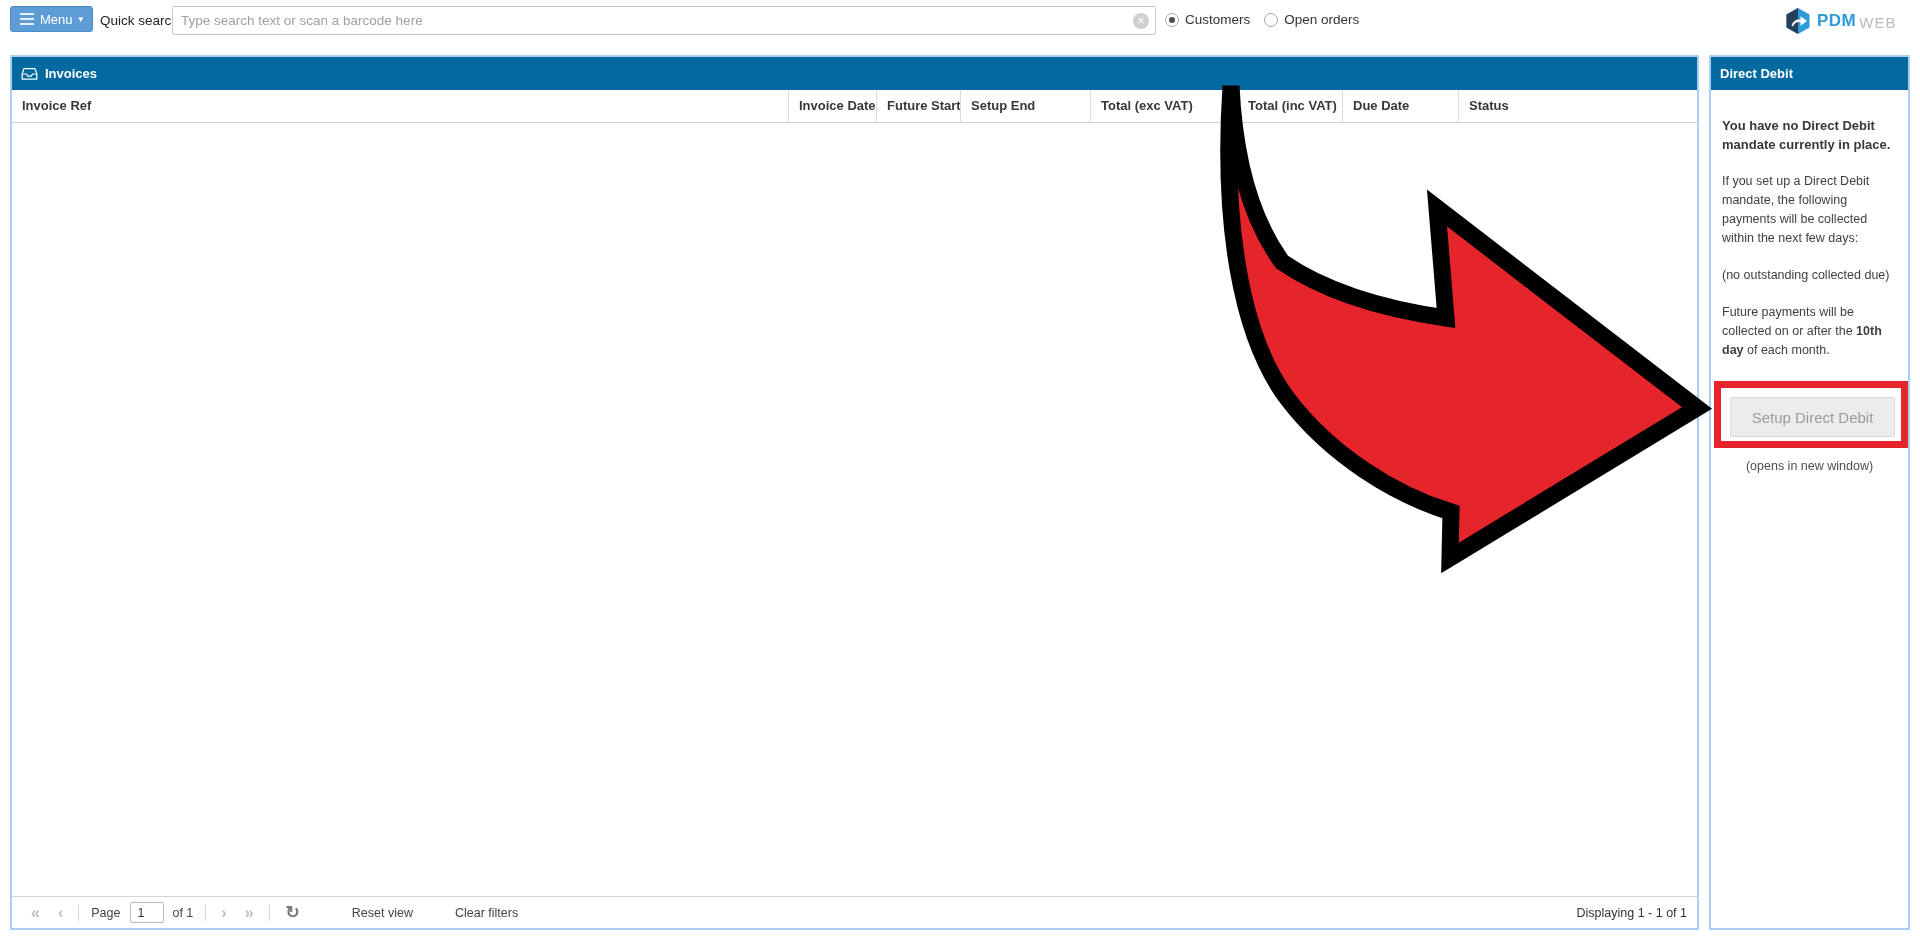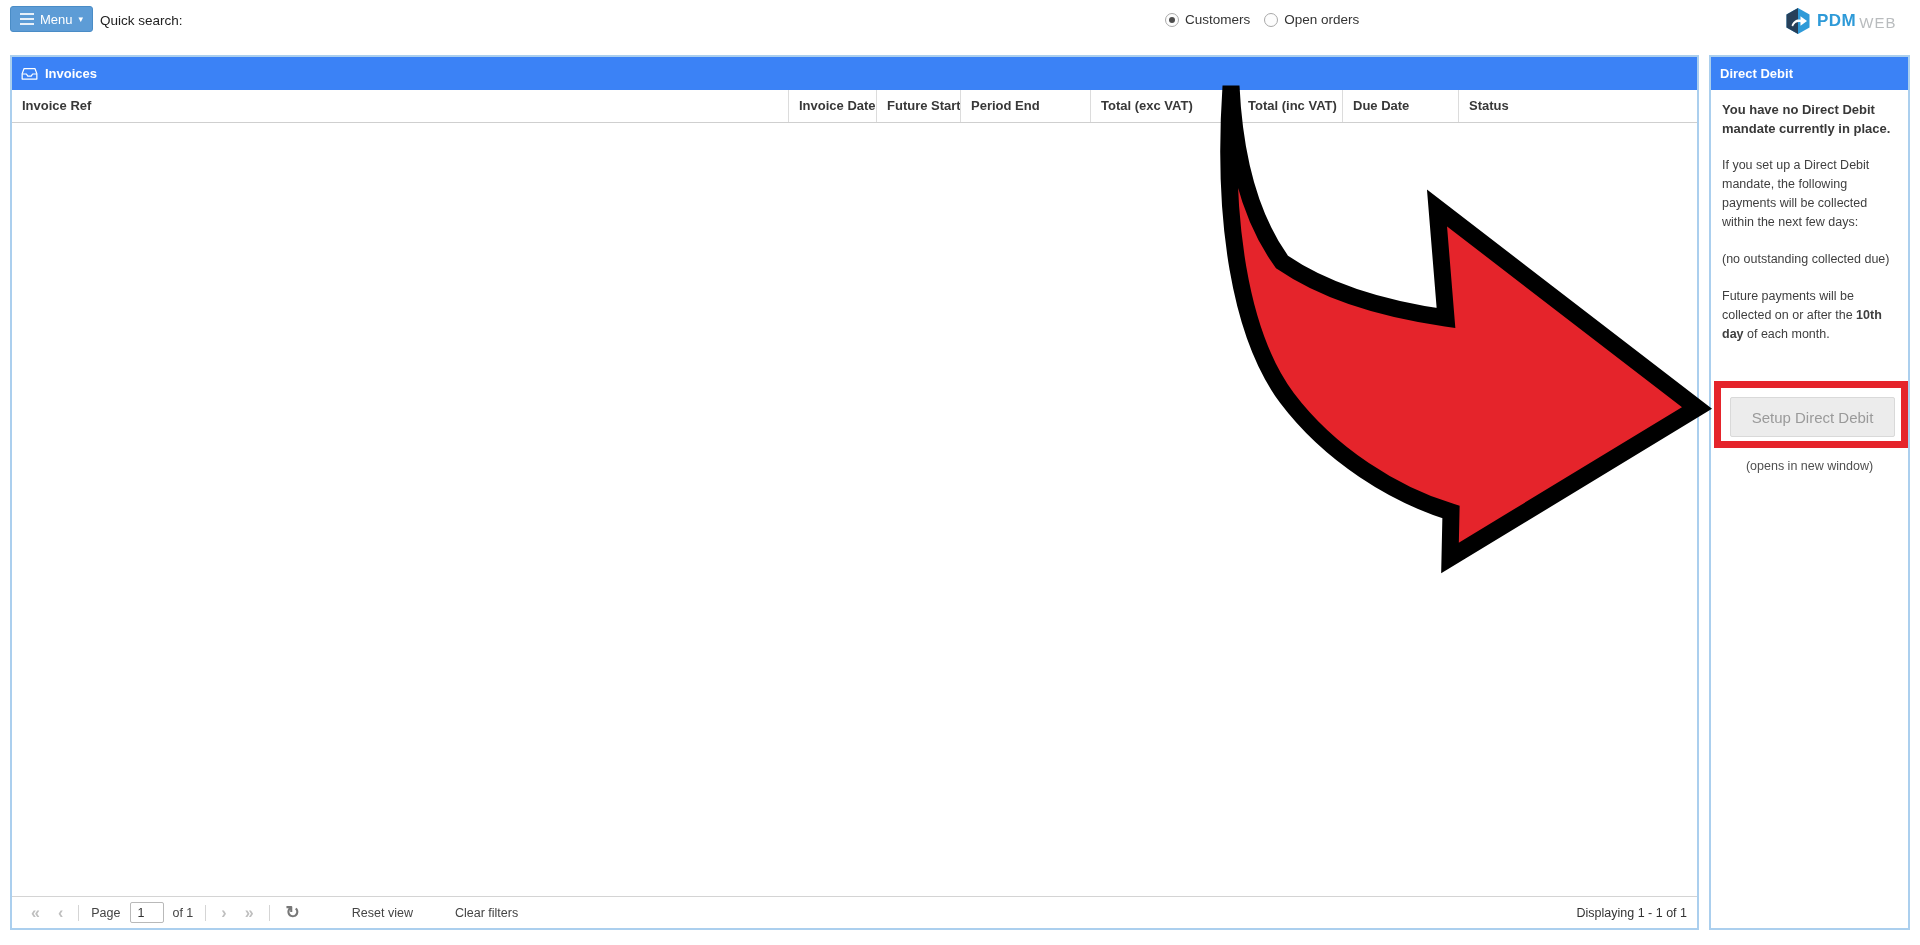--- a/index.html
+++ b/index.html
@@ -22,21 +22,21 @@
   .rdot { width:14px; height:14px; border-radius:50%; border:1px solid #a9a9a9; background:#fdfdfd; position:relative; }
   .rdot.sel::after { content:""; position:absolute; left:3px; top:3px; width:6px; height:6px; border-radius:50%; background:#4d4d4d; }
   .logo { position:absolute; left:1784px; top:7px; display:flex; align-items:center; }
   .logo-txt-pdm { color:#2e9ad8; font-weight:bold; font-size:17px; letter-spacing:.5px; margin-left:5px; }
   .logo-txt-web { color:#b9bcbe; font-size:15px; letter-spacing:1px; margin-left:3px; padding-top:3px; }
 
   
   .panel { position:absolute; top:55px; height:875px; border:2px solid #abcfee; background:#fff; }
   .main-panel { left:10px; width:1689px; }
   .side-panel { left:1709px; width:201px; }
-  .panel-hd { height:33px; background:#3b82f6; color:#fff; font-size:13px; font-weight:600; display:flex; align-items:center; padding:0 9px; gap:7px; }
+  .panel-hd { height:33px; background:#0369a1; color:#fff; font-size:13px; font-weight:600; display:flex; align-items:center; padding:0 9px; gap:7px; }
 
   
   .grid-hd { display:flex; height:33px; border-bottom:1px solid #cfcfcf; font-size:13px; font-weight:bold; color:#383838; }
   .gcol { padding:8px 4px 0 10px; white-space:nowrap; overflow:hidden; cursor:pointer; }
   .gcol + .gcol { border-left:1px solid #dcdcdc; }
   .c0{width:776px;} .c1{width:88px;} .c2{width:84px;} .c3{width:130px;} .c4{width:147px;} .c5{width:105px;} .c6{width:116px;} .c7{flex:1;}
   .grid-body { height:774px; background:#fff; }
 
   
   .grid-tb { position:absolute; left:0; bottom:0; width:100%; height:32px; border-top:1px solid #d4d4d4; background:#fff;
@@ -46,21 +46,21 @@
   .page-lbl { margin:0 4px 0 6px; color:#444; }
   .page-input { width:34px; height:21px; border:1px solid #b9b9b9; border-radius:2px; font-size:12.5px; color:#333; padding-left:6px; margin:0 8px 0 6px; font-family:"Liberation Sans", sans-serif; }
   .of-lbl { margin-right:6px; color:#444; }
   .refresh-ic { color:#777; font-size:17px; font-weight:bold; padding:0 10px; cursor:pointer; }
   .tb-link { color:#444; margin-left:42px; cursor:pointer; }
   .tb-right { margin-left:auto; color:#333; }
 
   
   .side-body { padding:10px 10px 0 11px; font-size:12.5px; color:#3f3f3f; line-height:19px; }
   .side-body p { margin-top:18px; }
-  .side-body p.first { margin-top:0; font-weight:bold; font-size:13px; color:#383838; }
+  .side-body p.first { margin-top:16px; font-weight:bold; font-size:13px; color:#383838; }
   .b { font-weight:bold; }
   .setup-btn { position:absolute; left:19px; top:340px; width:165px; height:40px; background:#ececec; border:1px solid #d9d9d9; border-radius:2px;
                color:#9a9a9a; font-size:15px; font-family:"Liberation Sans", sans-serif; cursor:pointer; }
   .opens-note { position:absolute; left:0; top:402px; width:100%; text-align:center; font-size:12.5px; color:#4f4f4f; }
   .red-rect { position:absolute; left:3px; top:324px; width:194px; height:67px; border:7px solid #e5242b; z-index:5; pointer-events:none; }
 
   
   .arrow-overlay { position:absolute; left:0; top:0; width:1920px; height:945px; z-index:10; pointer-events:none; }
 </style>
 </head>
@@ -70,20 +70,24 @@
   <div class="menu-btn">
     <span class="hamburger">
         <i></i>
         <i></i>
         <i></i>
       </span>
     <span>Menu</span>
     <span class="caret">▾</span>
   </div>
   <div class="qs-label">Quick search:</div>
+  <div class="search-wrap">
+    <input type="text" placeholder="Type search text or scan a barcode here" style="">
+    <span class="clear-ic">×</span>
+  </div>
   <div class="radios">
     <span class="radio">
       <span class="rdot sel"></span>
       <span>Customers</span>
     </span>
     <span class="radio">
       <span class="rdot"></span>
       <span>Open orders</span>
     </span>
   </div>
@@ -104,21 +108,21 @@
       <path d="M4 1.5 H18 L20.5 8 V15 H1.5 V8 Z" fill="none" stroke="#ffffff" stroke-width="1.6" stroke-linejoin="round"></path>
       <path d="M1.5 8.5 H7 L8.8 11.2 H13.2 L15 8.5 H20.5" fill="none" stroke="#ffffff" stroke-width="1.6" stroke-linejoin="round"></path>
     </svg>
     <span>Invoices</span>
   </div>
 
   <div class="grid-hd">
     <div class="gcol c0"><span>Invoice Ref</span></div>
     <div class="gcol c1"><span>Invoice Date</span></div>
     <div class="gcol c2"><span>Future Start</span></div>
-    <div class="gcol c3"><span>Period End</span></div>
+    <div class="gcol c3"><span>Setup End</span></div>
     <div class="gcol c4"><span>Total (exc VAT)</span></div>
     <div class="gcol c5"><span>Total (inc VAT)</span></div>
     <div class="gcol c6"><span>Due Date</span></div>
     <div class="gcol c7"><span>Status</span></div>
   </div>
 
   <div class="grid-body"></div>
 
   <div class="grid-tb">
     <span class="tb-ic">«</span>

